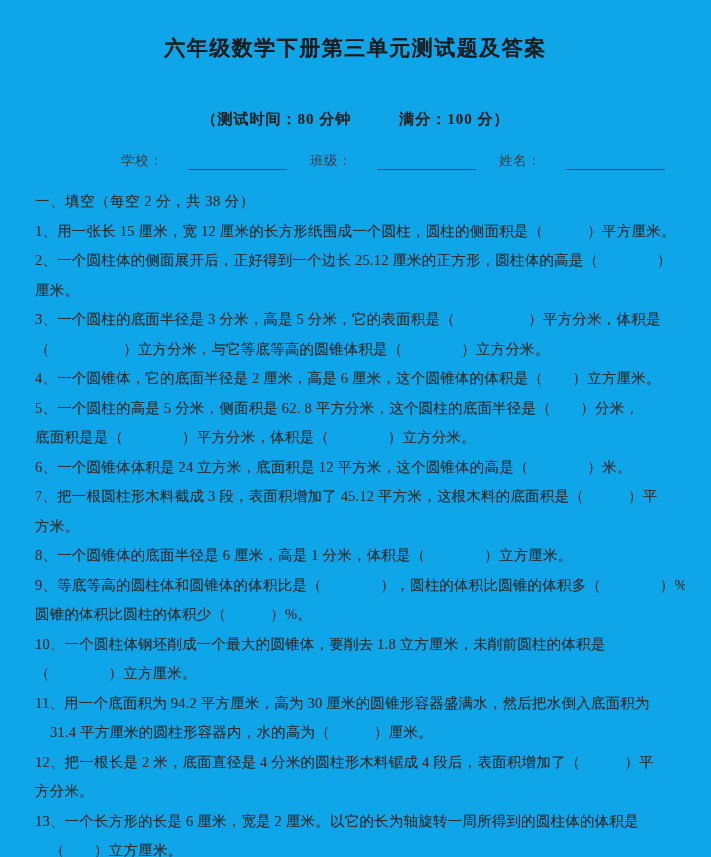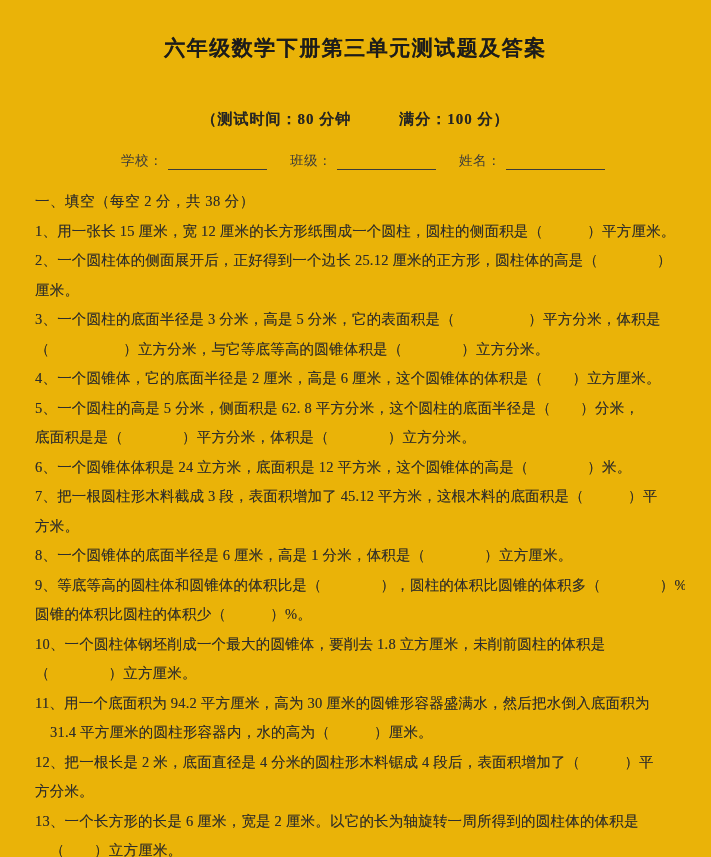--- a/index.html
+++ b/index.html
@@ -5,21 +5,21 @@
   html, body { margin: 0; padding: 0; }
   body {
     background: #e9e9e7;
     font-family: "Liberation Serif", "DejaVu Serif", serif;
   }
   .page {
     position: relative;
     width: 711px;
     height: 857px;
     margin: 0 auto;
-    background: #eab308;
+    background: #0ea5e9;
     color: #2e2e2e;
     overflow: hidden;
     box-sizing: border-box;
   }
   .title {
     margin: 0;
     padding-top: 34px;
     text-align: center;
     font-size: 21px;
     line-height: 28px;
@@ -40,21 +40,21 @@
   }
   .fields {
     margin-top: 22px;
     padding-left: 121px;
     height: 19px;
     display: flex;
     align-items: flex-end;
     font-size: 13.5px;
     color: #3a3a3a;
   }
-  .field { display: flex; align-items: flex-end; margin-right: 23px; }
+  .field { display: flex; align-items: flex-end; margin-right: 23px; gap: 20px; }
   .field-label { white-space: nowrap; letter-spacing: 0.5px; }
   .blank-line {
     display: inline-block;
     width: 99px;
     height: 15px;
     margin-left: 5px;
     border-bottom: 1.5px solid #3c3c3c;
   }
   .questions {
     margin-top: 17px;

